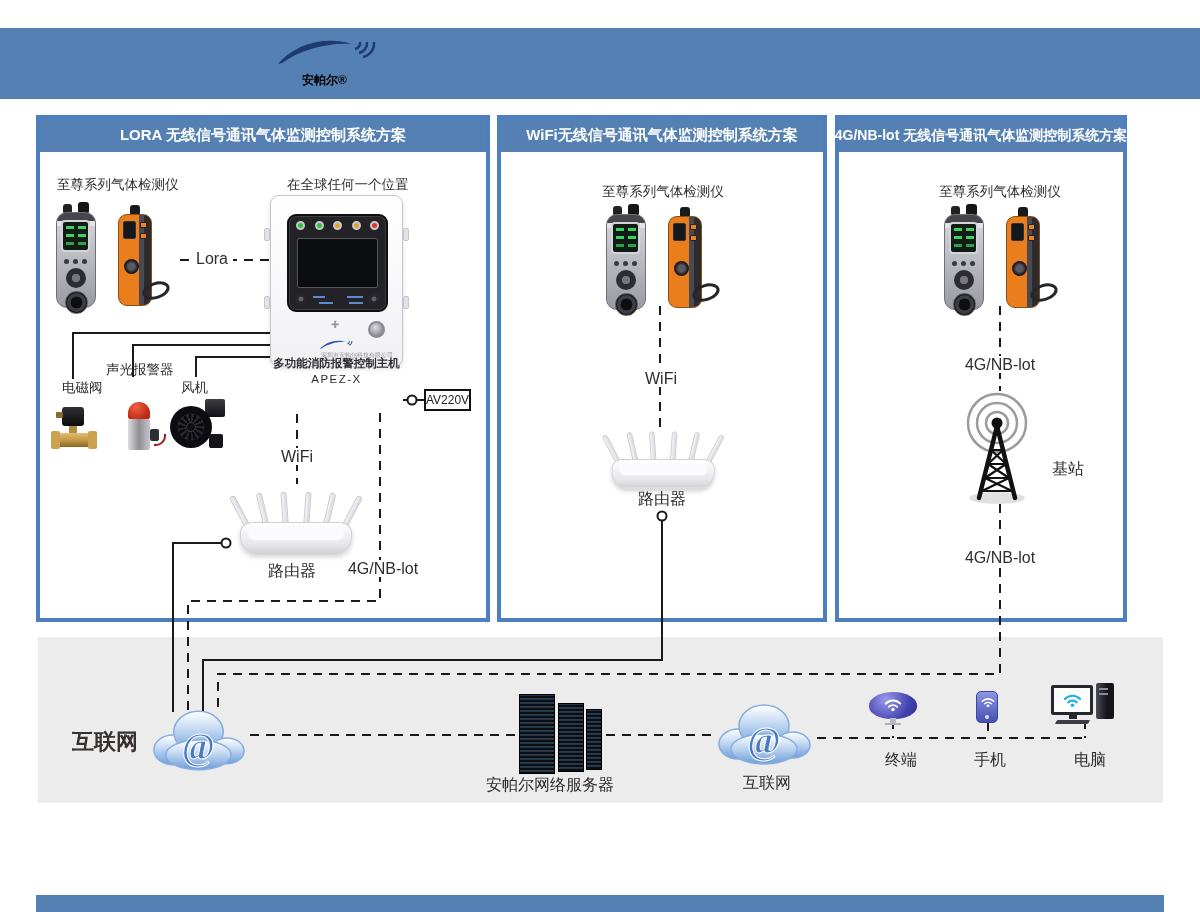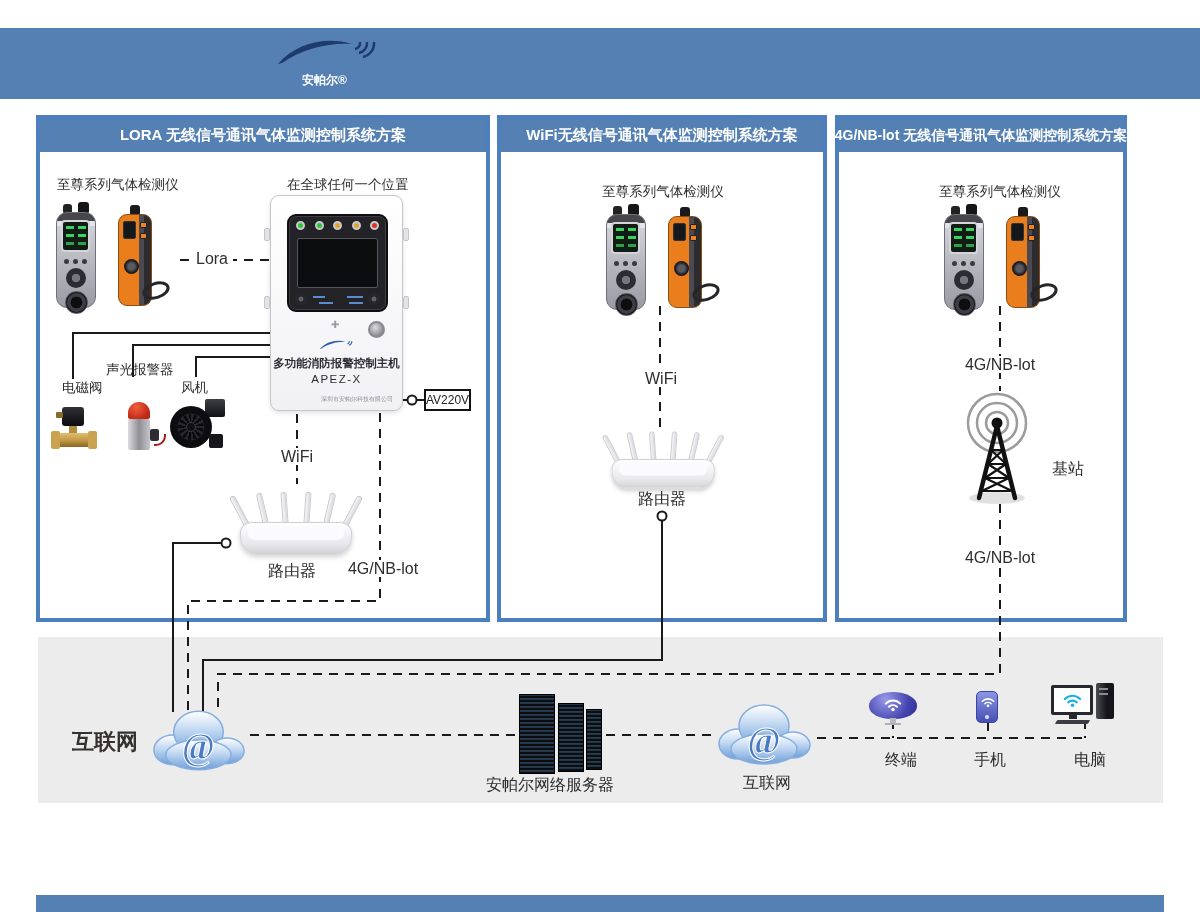--- a/index.html
+++ b/index.html
@@ -10,21 +10,21 @@
 *{margin:0;padding:0;box-sizing:border-box}
 body{background:#fff;font-family:"Liberation Sans",sans-serif}
 .canvas{position:relative;width:1200px;height:912px;background:#fff;overflow:hidden}
 .abs{position:absolute}
 
 
 .topbar{left:0;top:28px;width:1200px;height:71px;background:var(--accent)}
 .main-title{position:absolute;left:378px;top:12px;font-size:40px;font-weight:bold;color:#fff;
   font-family:"Liberation Serif",serif;letter-spacing:1px;text-shadow:2px 2px 2px rgba(0,0,0,.28);white-space:nowrap}
 .logo{position:absolute;left:276px;top:8px;width:110px;height:56px}
-.logo-text{position:absolute;left:26px;top:36px;font-size:12px;font-weight:bold;color:#ffffff;white-space:nowrap}
+.logo-text{position:absolute;left:26px;top:36px;font-size:12px;font-weight:bold;color:#000000;white-space:nowrap}
 
 
 .panel{position:absolute;top:115px;height:507px;background:#fff;border:4px solid var(--panel-border)}
 .p1{left:36px;width:454px}.p2{left:497px;width:330px}.p3{left:835px;width:292px}
 .panel-header{height:33px;background:var(--accent);color:#fff;display:flex;align-items:center;justify-content:center;
   font-size:15px;font-weight:bold;white-space:nowrap}
 .p3 .panel-header{font-size:14px}
 
 
 .band{left:38px;top:637px;width:1125px;height:166px;background:var(--band-gray)}
@@ -64,21 +64,21 @@
 .do-body{position:absolute;left:0;top:6px;width:34px;height:92px;border-radius:9px;border:1px solid #8a4d10;
   background:linear-gradient(90deg,var(--detector-orange) 0 62%,#4a4a50 62% 78%,#2b2b30 78%)}
 .do-screen{position:absolute;left:4px;top:6px;width:13px;height:18px;background:#14181c;border:1px solid #333;border-radius:2px}
 .do-led{position:absolute;width:7px;height:6px;background:#ef8322;border:1px solid #222;border-radius:1px;left:21px}
 .do-led.b2{top:18px}.do-led.a2{top:7px}
 .do-dial{position:absolute;left:5px;top:44px;width:15px;height:15px;border-radius:50%;
   background:radial-gradient(#5a5a62 30%,#18181c 62%)}
 .do-strap{position:absolute;left:24px;top:74px;width:28px;height:17px;border:3px solid #26262a;border-radius:50%;transform:rotate(-18deg)}
 
 
-.host{left:270px;top:195px;width:133px;height:216px;background:linear-gradient(#ffffff,#f1f1f4);
+.host{left:270px;top:195px;width:133px;height:172px;background:linear-gradient(#ffffff,#f1f1f4);
   border:1px solid #c5c5cc;border-radius:9px;box-shadow:0 2px 5px rgba(0,0,0,.12)}
 .host-tab{position:absolute;width:6px;height:13px;background:#e3e3e7;border:1px solid #c5c5cc;border-radius:2px}
 .host-panel{position:absolute;left:16px;top:18px;width:101px;height:98px;background:#232327;border:2px solid #0e0e10;
   border-radius:9px;box-shadow:inset 0 0 0 1px #3c3c42}
 .leds{position:absolute;left:7px;right:7px;top:5px;display:flex;justify-content:space-between}
 .led{width:9px;height:9px;border-radius:50%;border:2px solid #c9c9cf}
 .led.g{background:var(--led-green)}.led.y{background:var(--led-yellow)}.led.r{background:var(--led-red)}
 .host-screen{position:absolute;left:8px;top:22px;width:81px;height:50px;background:#0b0d0f;border:1px solid #54545c;border-radius:2px}
 .spk{position:absolute;bottom:5px;width:12px;height:12px;border-radius:50%;background:radial-gradient(#60606a 26%,#26262c 32%)}
 .spk.l{left:6px}.spk.r{right:6px}

